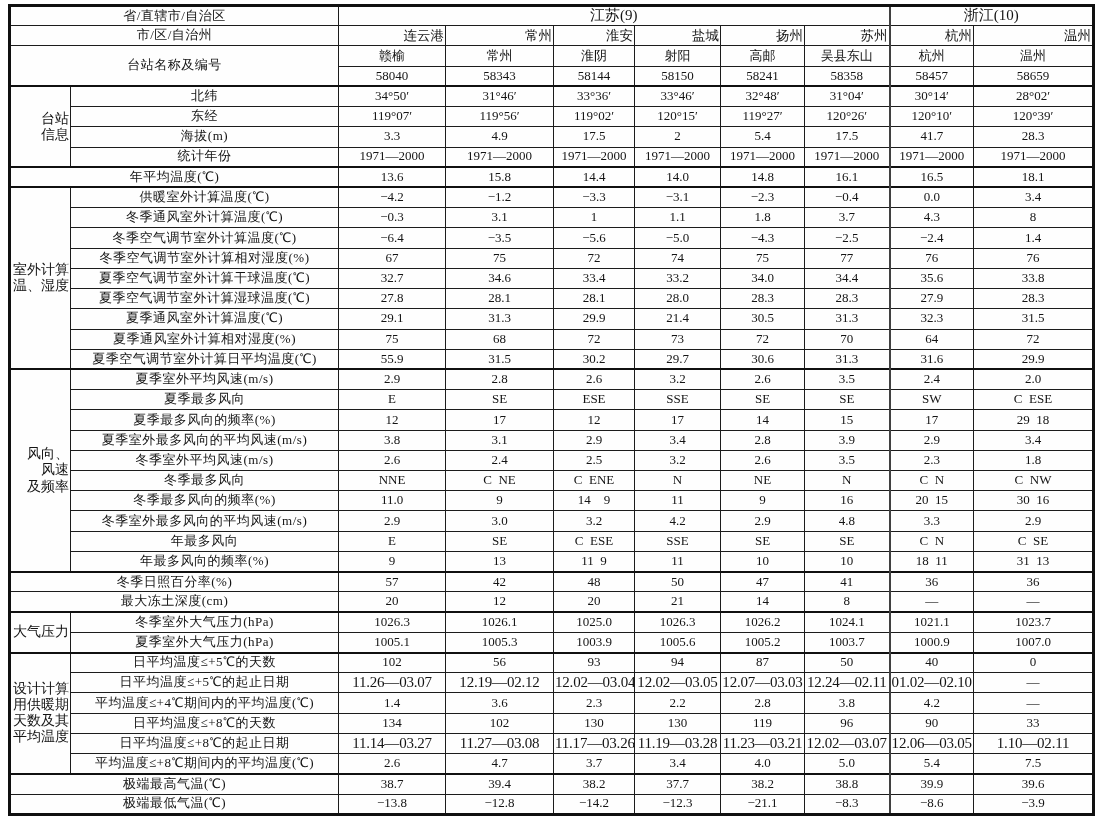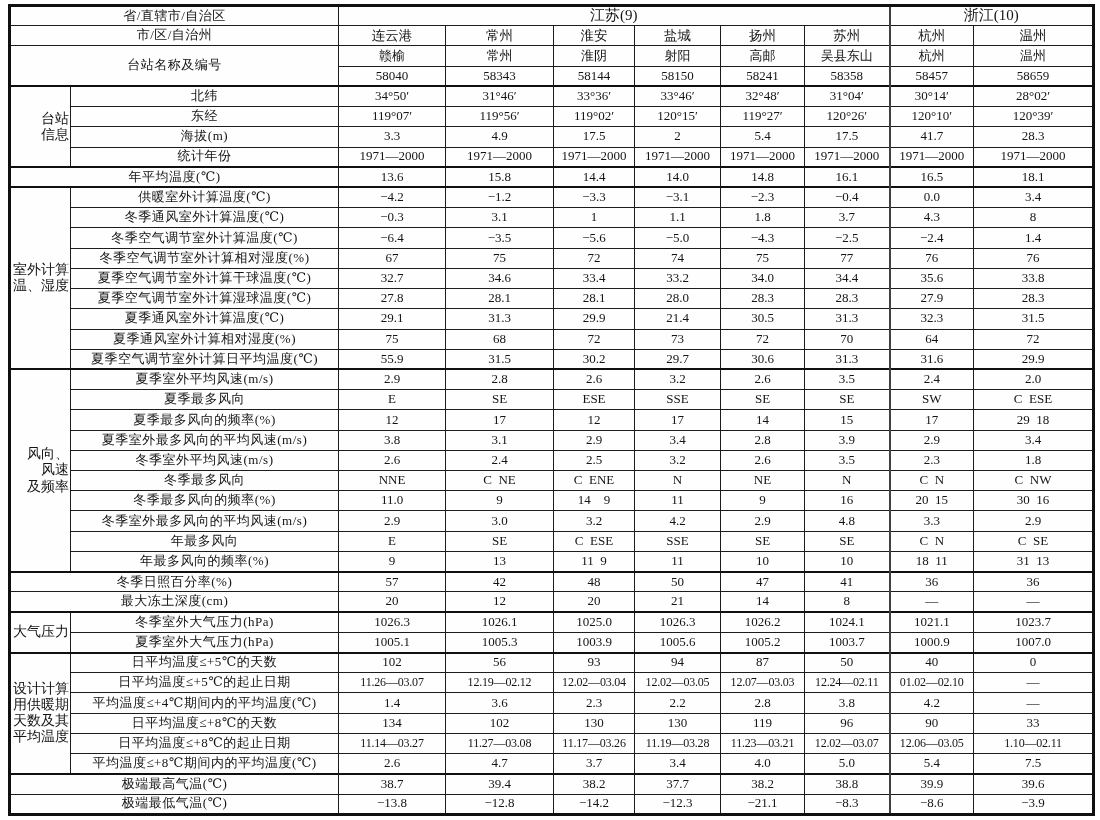--- a/index.html
+++ b/index.html
@@ -22,24 +22,24 @@
     vertical-align:middle;
     padding:0 1px;
     font-size:13px;
     line-height:1.15;
     overflow:hidden;
   }
   tr{height:20px;}
   tr.sect > td{border-top:2px solid #101010;}
   td.psplit{border-left:2px solid #404040;}
   td.group{white-space:pre-line;font-size:14px;text-align:right;}
-  td.rlabel{letter-spacing:0.5px;}
+  td.rlabel{letter-spacing:0.5px;font-family:Liberation Serif, serif;}
   td.val{white-space:pre;}
-  td.val.long{font-size:12px;letter-spacing:-0.2px;}
-  td.city{font-size:13.5px;}
+  td.val.long{font-size:15px;letter-spacing:-0.2px;}
+  td.city{font-size:13.5px;text-align:right;}
   td.prov{font-size:15px;}
 </style>
 </head>
 <body>
 
 <div class="page">
   <table>
     <colgroup>
       <col style="width:61px">
         <col style="width:268px">

